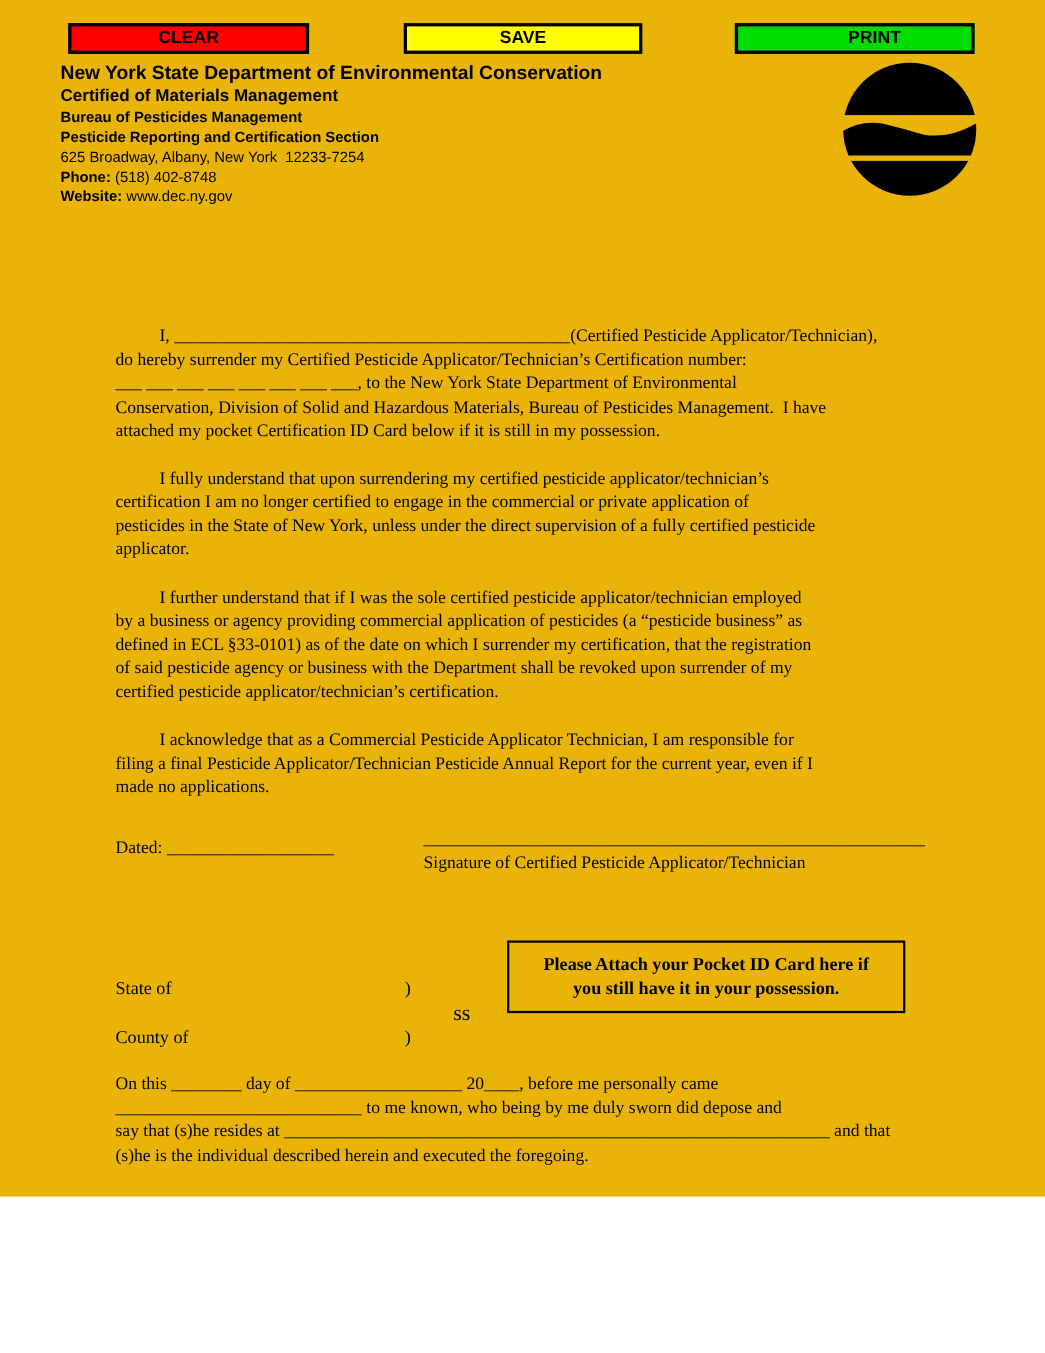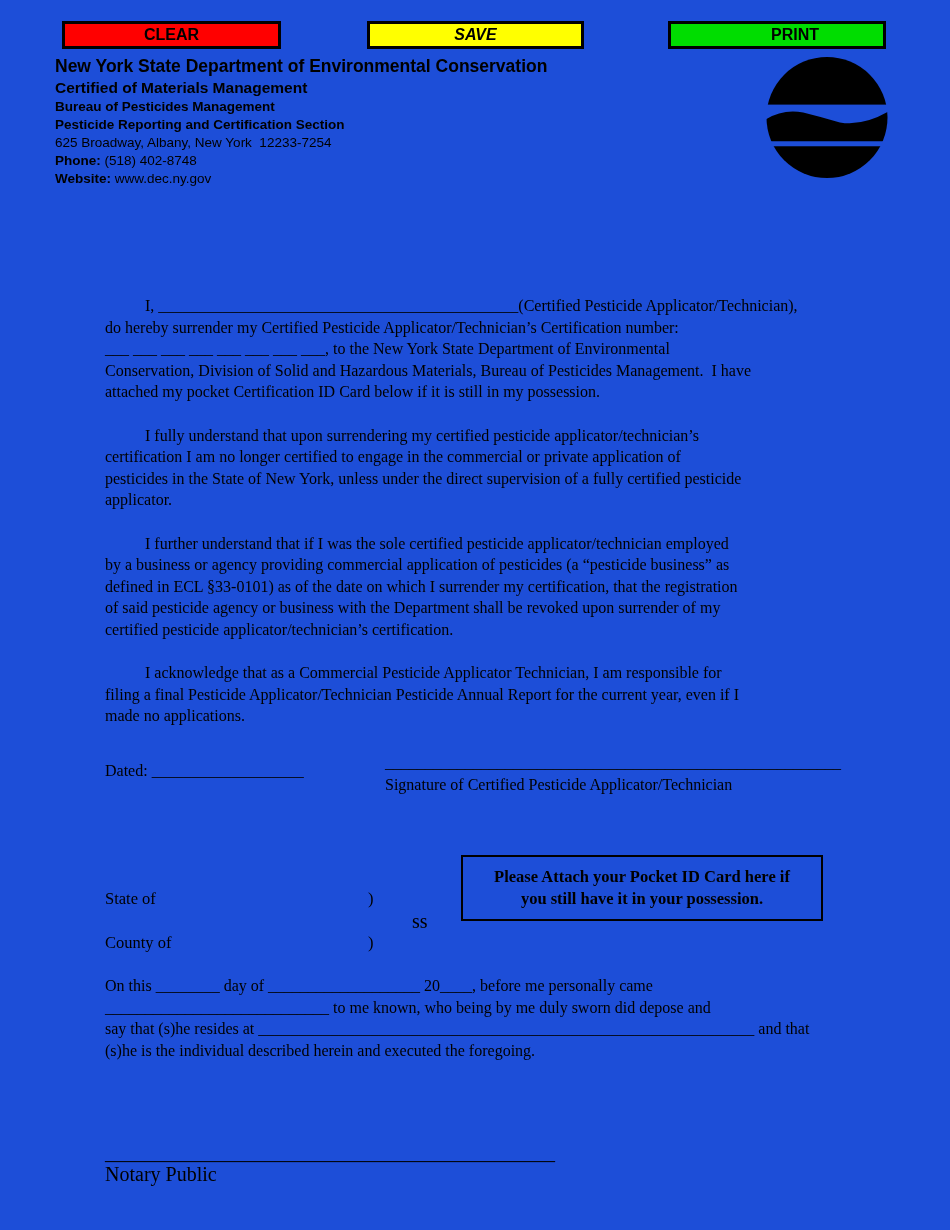--- a/index.html
+++ b/index.html
@@ -1,16 +1,16 @@
 <!DOCTYPE html>
 <html><head>
 <meta charset="utf-8">
 <style>
   html,body{margin:0;padding:0;background:#ffffff;}
-  .page{position:relative;width:950px;height:1230px;background:#1d4ed8;overflow:hidden;
+  .page{position:relative;width:950px;height:1088px;background:#eab308;overflow:hidden;
         font-family:"Liberation Serif", serif;color:#000;}
   
   .btn{position:absolute;top:21px;height:28px;border:3px solid #000;box-sizing:border-box;
        font-family:"Liberation Sans", sans-serif;font-weight:bold;font-size:16px;
        display:flex;align-items:center;justify-content:center;color:#000;padding:0;cursor:pointer;}
   .btn-clear{left:62px;width:219px;}
   .btn-save{left:367px;width:217px;}
   .btn-print{left:668px;width:218px;}
   
   .letterhead{position:absolute;left:55px;top:55px;font-family:"Liberation Sans", sans-serif;}
@@ -46,21 +46,21 @@
                line-height:21.5px;white-space:pre-wrap;}
   .notary-sig{position:absolute;left:105px;top:1097px;font-size:20px;line-height:22px;margin-top:44px;}
   .notary-sig .line{white-space:pre;}
 </style>
 </head>
 <body>
 
 <div class="page">
 
   <button class="btn btn-clear" style="background: rgb(255, 0, 0);">CLEAR</button>
-  <button class="btn btn-save" style="background: rgb(255, 255, 0); font-style: italic;">SAVE</button>
+  <button class="btn btn-save" style="background: rgb(255, 255, 0);">SAVE</button>
   <button class="btn btn-print" style="background: rgb(0, 221, 0); padding-left: 36px;">PRINT</button>
 
   <div class="letterhead">
     <div class="lh-agency">New York State Department of Environmental Conservation</div>
     <div class="lh-division">Certified of Materials Management</div>
     <div class="lh-small lh-bold">Bureau of Pesticides Management</div>
     <div class="lh-small lh-bold">Pesticide Reporting and Certification Section</div>
     <div class="lh-small">625 Broadway, Albany, New York&nbsp; 12233-7254</div>
     <div class="lh-small"><span class="lh-bold">Phone:</span><span> (518) 402-8748</span></div>
     <div class="lh-small"><span class="lh-bold">Website:</span><span> www.dec.ny.gov</span></div>

